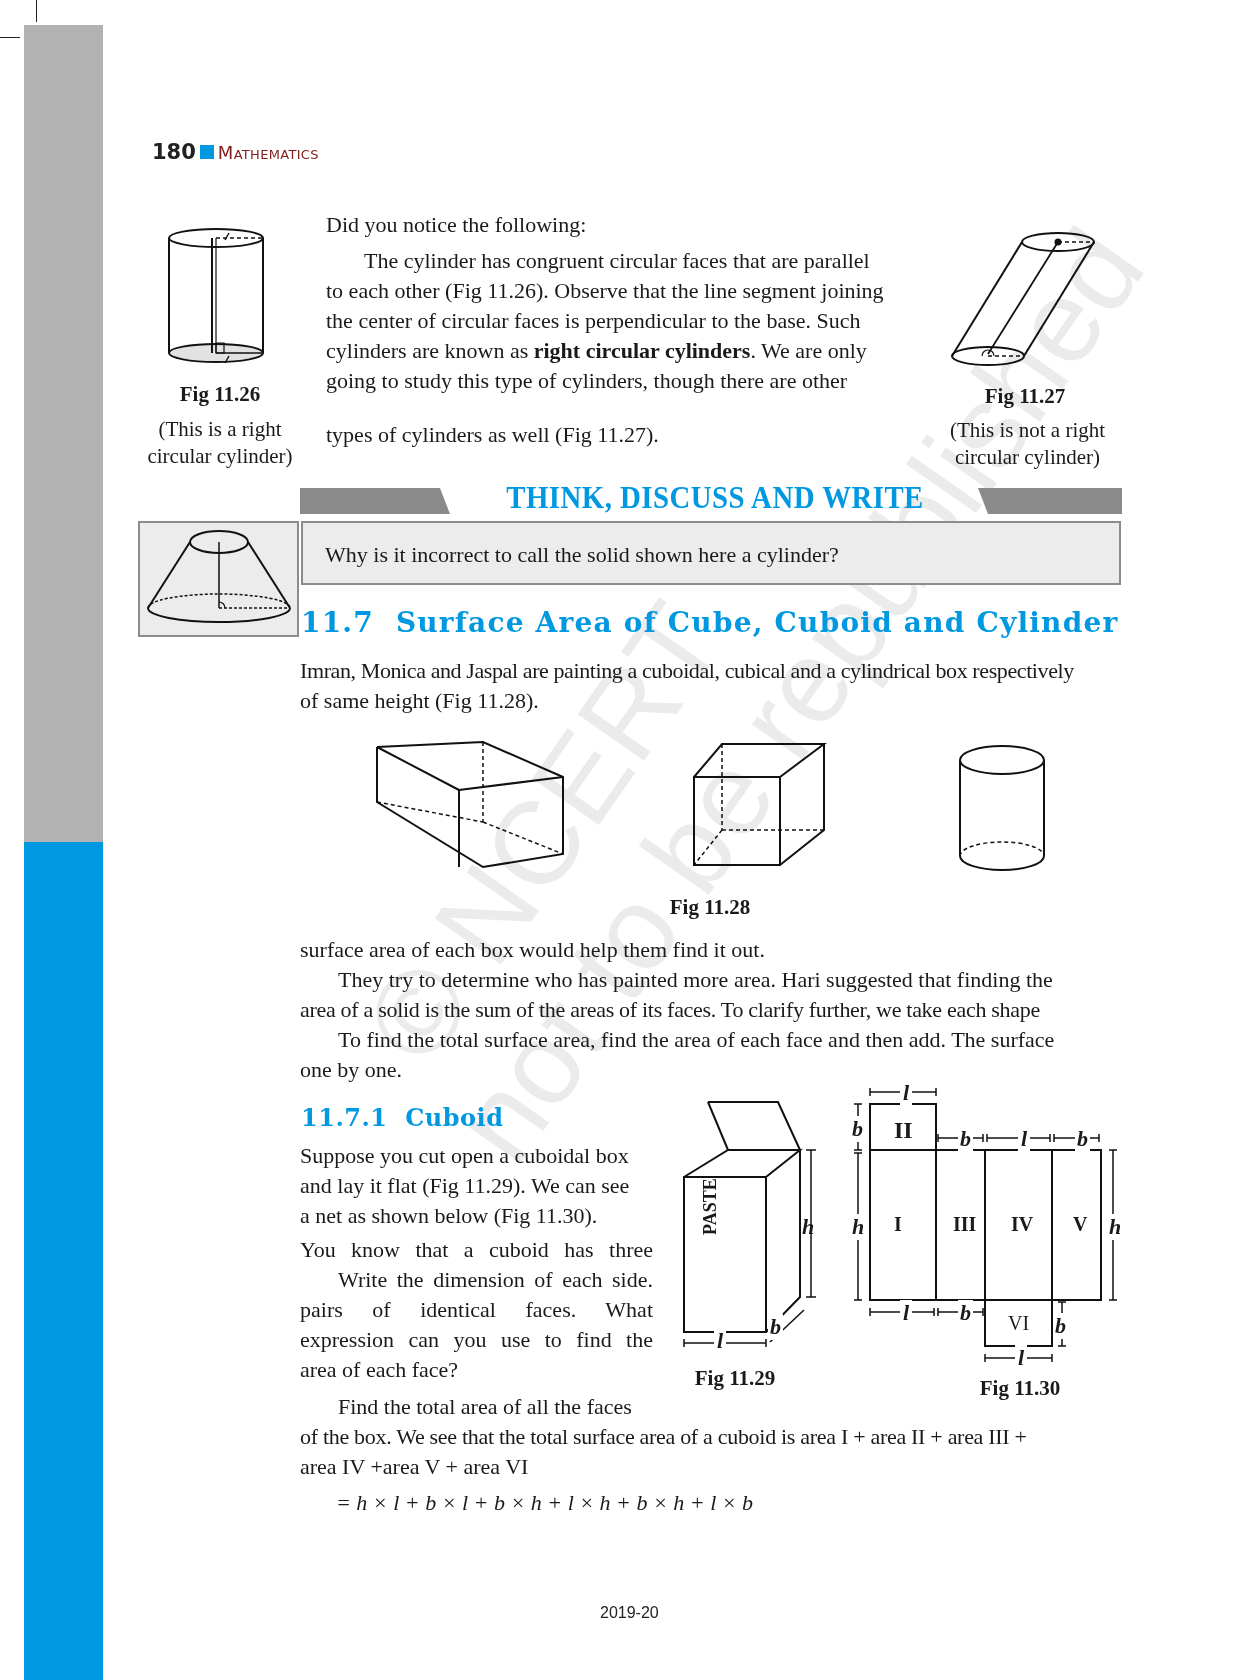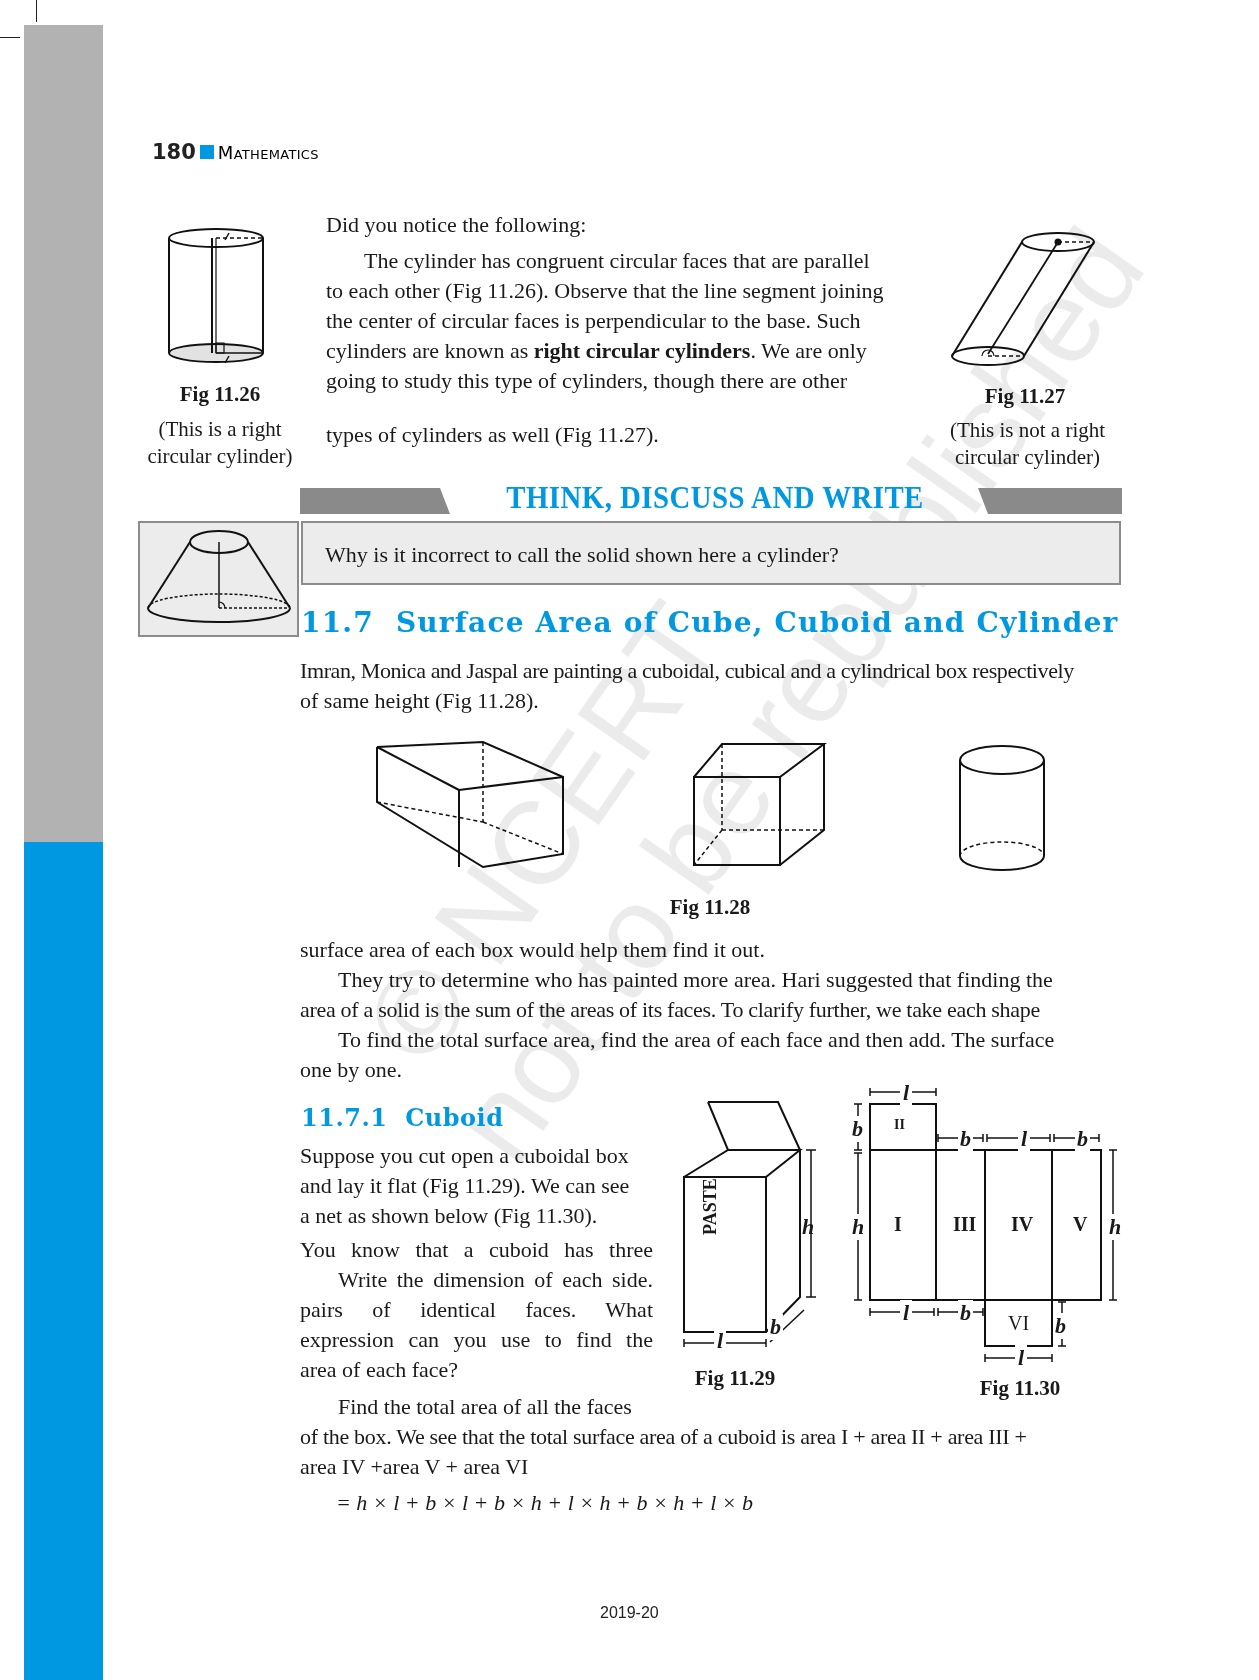--- a/index.html
+++ b/index.html
@@ -10,21 +10,21 @@
   }
   .abs { position:absolute; }
   .crop-mark { position:absolute; background:#222; }
   .side-gray { position:absolute; left:24px; top:25px; width:79px; height:817px; background:#b2b2b2; }
   .side-blue { position:absolute; left:24px; top:842px; width:79px; height:838px; background:#0098e0; }
 
   .header { position:absolute; left:152px; top:140px; display:flex; align-items:center; gap:4px;
     font-family:"DejaVu Sans", sans-serif; }
   .page-num { font-size:21px; font-weight:bold; color:#222; }
   .blue-sq { width:14px; height:14px; background:#0098e0; display:inline-block; }
-  .subject { font-size:18px; color:#000000; font-variant:small-caps; letter-spacing:0.3px; }
+  .subject { font-size:18px; color:#7f1d1d; font-variant:small-caps; letter-spacing:0.3px; }
 
   .body-text { font-size:22px; line-height:30px; text-align:justify; }
   .fig-cap { font-weight:bold; font-size:21px; text-align:center; }
   .fig-sub { font-size:21px; text-align:center; line-height:27px; }
 
   .tdw-bar { position:absolute; left:300px; top:488px; width:822px; height:26px; }
   .tdw-title { position:absolute; left:440px; top:480px; width:550px; text-align:center;
     font-family:"Liberation Serif", serif; font-weight:bold; font-size:31px; color:#0098e0;
     transform:scaleX(0.93); letter-spacing:0.5px; }
   .tdw-box { position:absolute; left:301px; top:521px; width:820px; height:64px;
@@ -251,21 +251,21 @@
     <line x1="117" y1="258" x2="184" y2="258"></line>
       <line x1="117" y1="254" x2="117" y2="262"></line>
       <line x1="184" y1="254" x2="184" y2="262"></line>
     <line x1="194" y1="202" x2="194" y2="246"></line>
       <line x1="190" y1="202" x2="198" y2="202"></line>
       <line x1="190" y1="246" x2="198" y2="246"></line>
   </g>
 </svg>
 
 <div class="abs" style="left:894px;top:1213px;font-weight:bold;font-size:20px;">I</div>
-<div class="abs" style="left:894px;top:1117px;font-weight:bold;font-size:14px;">II</div>
+<div class="abs" style="left:894px;top:1117px;font-weight:bold;font-size:24px;">II</div>
 <div class="abs" style="left:953px;top:1213px;font-weight:bold;font-size:20px;">III</div>
 <div class="abs" style="left:1011px;top:1213px;font-weight:bold;font-size:20px;">IV</div>
 <div class="abs" style="left:1073px;top:1213px;font-weight:bold;font-size:20px;">V</div>
 <div class="abs" style="left:1008px;top:1312px;font-weight:normal;font-size:20px;">VI</div>
 
 <div class="abs formula" style="left:900px;top:1080px;font-weight:bold;background:#fff;padding:0 3px;">l</div>
 <div class="abs formula" style="left:852px;top:1116px;font-weight:bold;background:#fff;">b</div>
 <div class="abs formula" style="left:852px;top:1214px;font-weight:bold;background:#fff;">h</div>
 <div class="abs formula" style="left:958px;top:1126px;font-weight:bold;background:#fff;padding:0 2px;">b</div>
 <div class="abs formula" style="left:1018px;top:1126px;font-weight:bold;background:#fff;padding:0 3px;">l</div>

